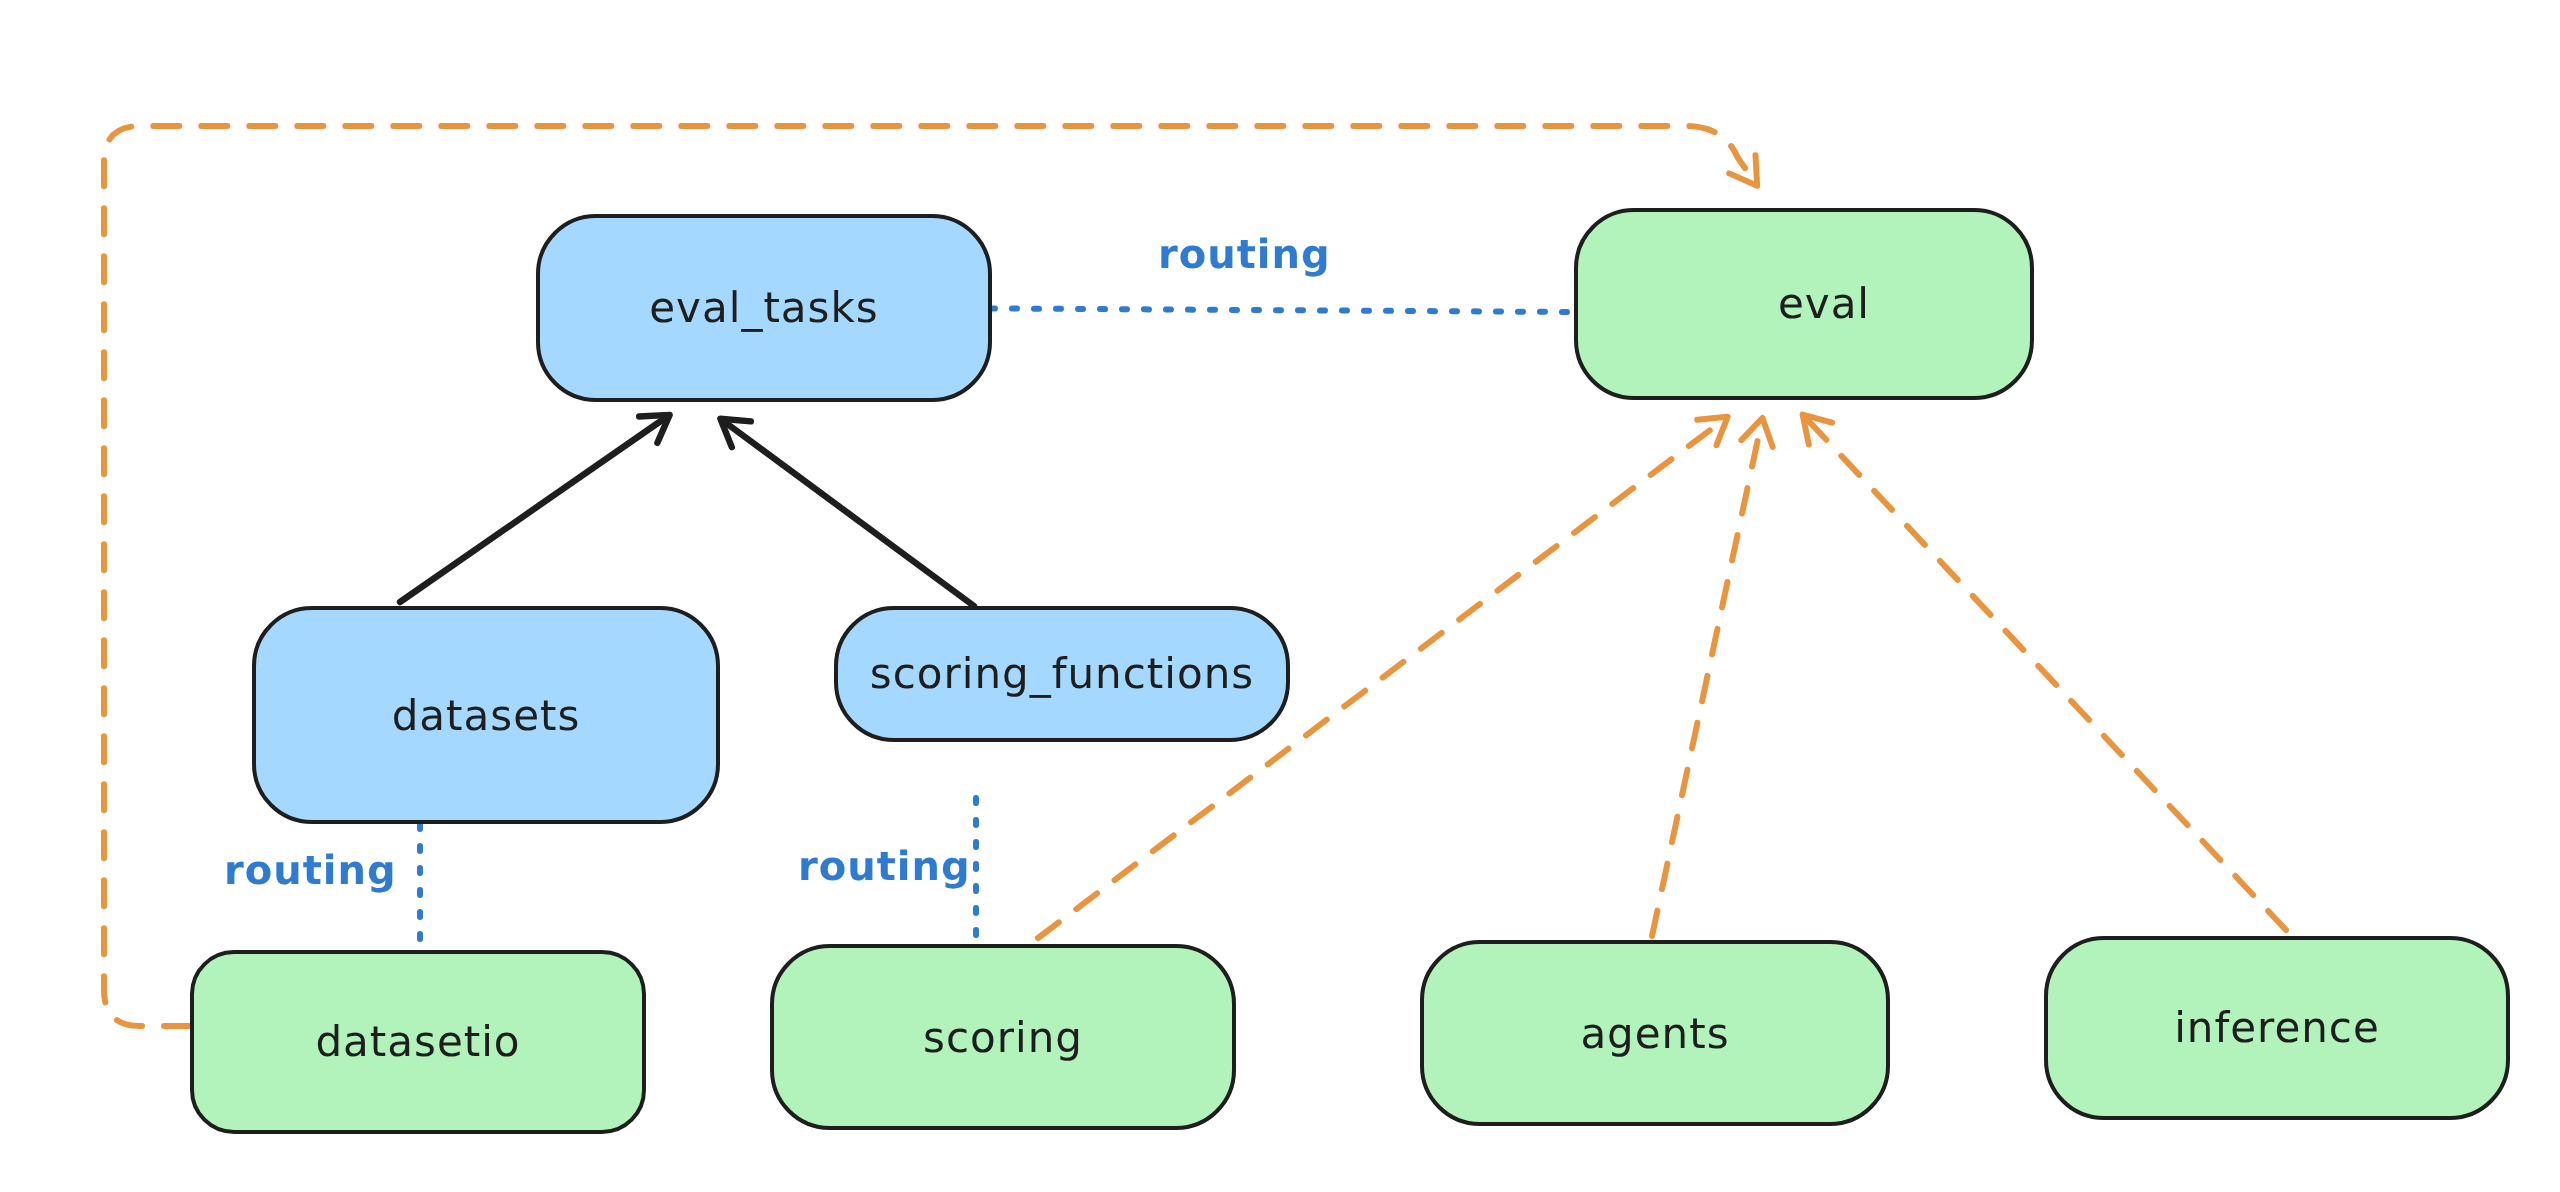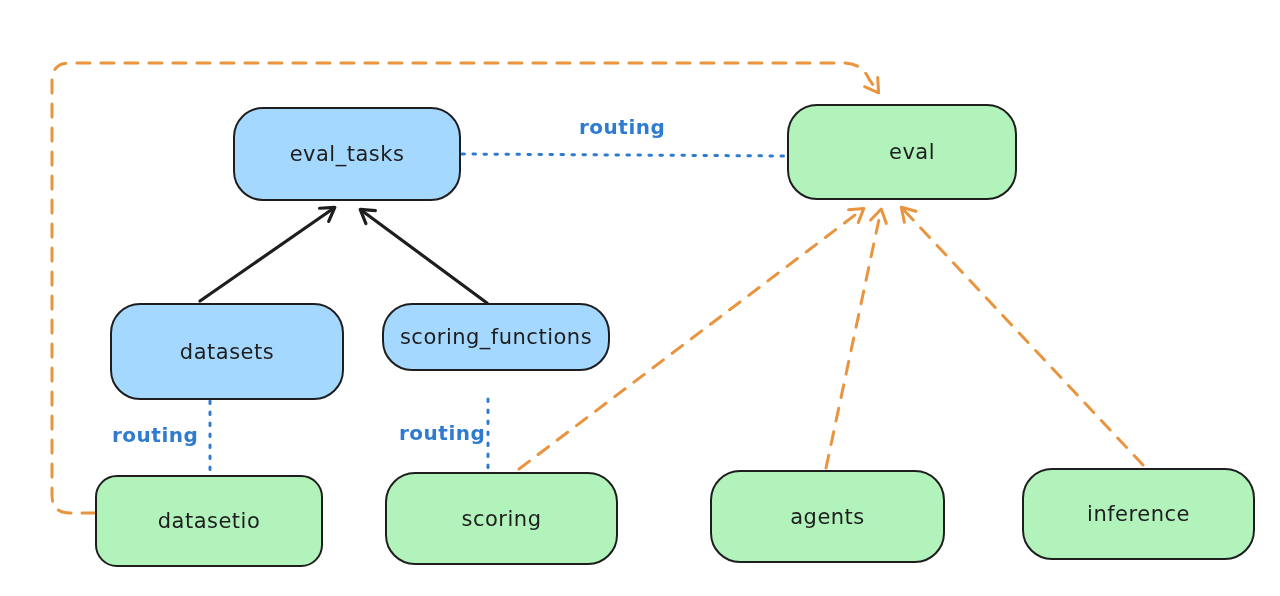--- a/index.html
+++ b/index.html
@@ -61,21 +61,21 @@
     display: flex;
     align-items: center;
     justify-content: center;
     border: 2.5px solid var(--stroke, #1e1e1e);
     border-radius: 30px;
     box-sizing: border-box;
     font-size: 21px;
     color: var(--stroke, #1e1e1e);
     letter-spacing: 0.5px;
   }
-  .node.api      { background: var(--api-fill, #a5d8ff); }
+  .node.api      { background: var(--api-fill, #a5d8ff); margin-left: 35px; }
   .node.provider { background: var(--provider-fill, #b2f2bb); }
   .edge-label {
     position: absolute;
     color: var(--routing-blue, #2f7bd0);
     font-size: 20px;
     font-weight: bold;
     letter-spacing: 0.5px;
   }
 </style>
 </head>
@@ -102,21 +102,21 @@
 
     <path class="edge-orange" d="M 95,513 L 70,513 Q 52,513 52,495 L 52,81 Q 52,63 70,63 L 843,63 Q 862,63 869,79 L 878,92" marker-end="url(#arrow-orange)"></path>
     <path class="edge-orange" d="M 519,469 L 863,209" marker-end="url(#arrow-orange)"></path>
     <path class="edge-orange" d="M 826,468 L 881,210" marker-end="url(#arrow-orange)"></path>
     <path class="edge-orange" d="M 1143,465 L 902,208" marker-end="url(#arrow-orange)"></path>
   </svg>
 
   <div class="node api" style="left:233px; top:107px; width:228px; height:94px;">
     <span>eval_tasks</span>
   </div>
-  <div class="node api" style="left:110px; top:303px; width:234px; height:97px;">
+  <div class="node api" style="left:91px; top:303px; width:234px; height:109px;">
     <span>datasets</span>
   </div>
   <div class="node api" style="left:382px; top:303px; width:228px; height:68px;">
     <span>scoring_functions</span>
   </div>
 
   <div class="node provider" style="left:787px; top:104px; width:230px; height:96px;padding-left:20px;">
     <span>eval</span>
   </div>
   <div class="node provider" style="left:95px; top:475px; width:228px; height:92px;border-radius:22px;">

